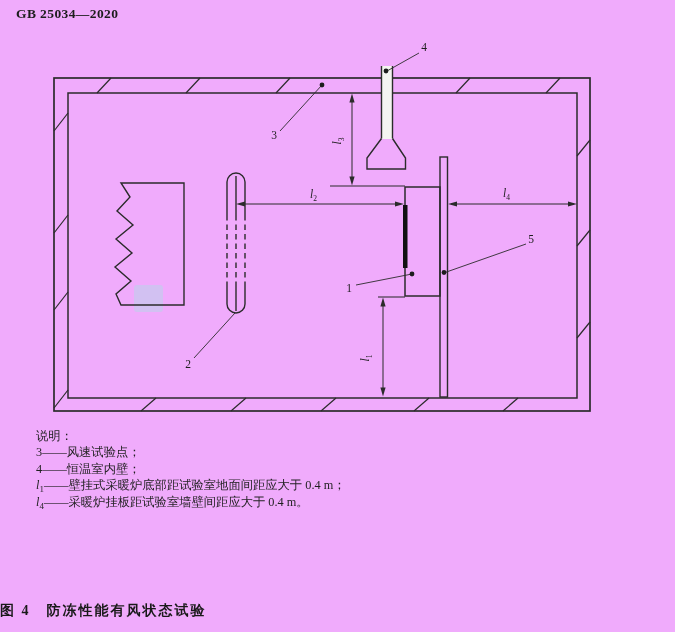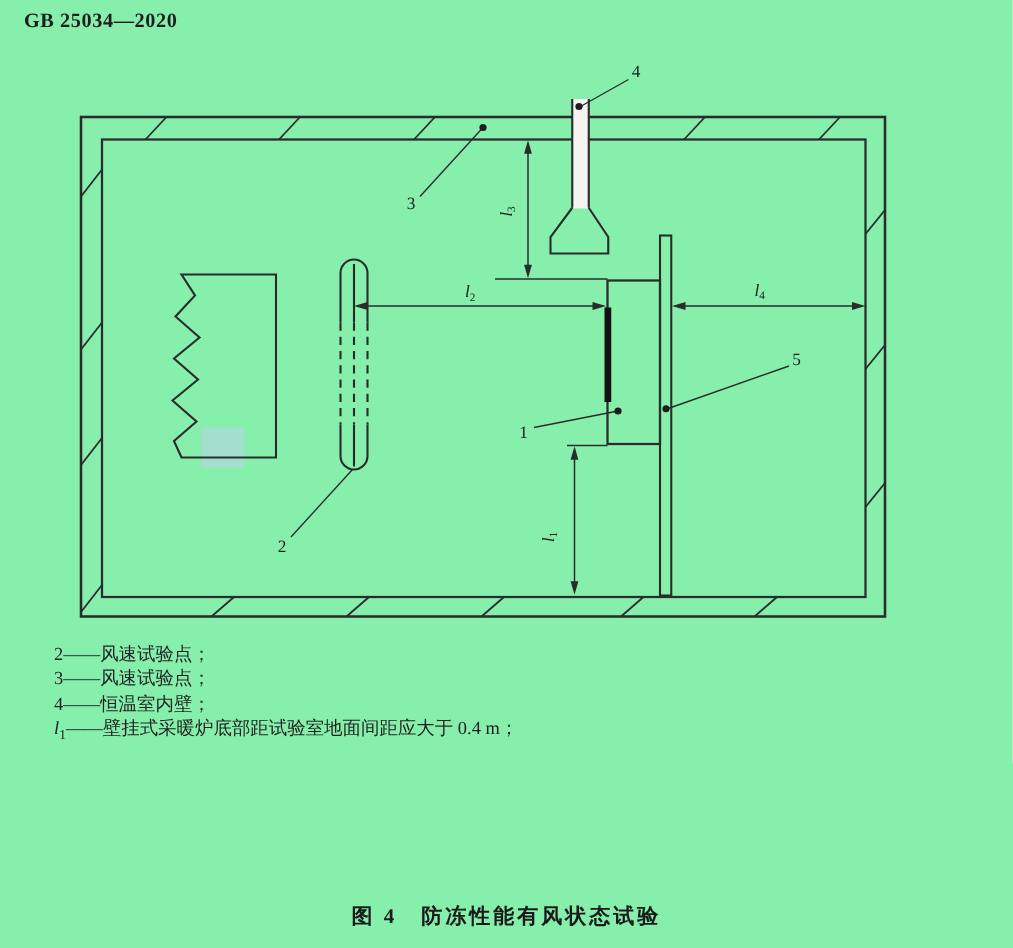--- a/index.html
+++ b/index.html
@@ -1,34 +1,34 @@
 <!DOCTYPE html>
 <html><head>
 <meta charset="utf-8">
 <style>
   html,body{margin:0;padding:0;background:#e9e9e6;}
   .page{
     position:relative;width:675px;height:632px;overflow:hidden;
-    background:#86efac;color:#222;
+    background:#f0abfc;color:#222;
     font-family:"Liberation Serif","DejaVu Serif",serif;
   }
   .header{
     position:absolute;left:16px;top:6px;
     font-weight:bold;font-size:13.5px;letter-spacing:.4px;color:#1d1d1d;
   }
   svg{position:absolute;left:0;top:0;}
   .legend{
     position:absolute;left:36px;top:428px;width:620px;
     font-size:12.3px;line-height:16.4px;color:#1f1f1f;
   }
   .legend .line{white-space:nowrap;}
   .sym{font-style:italic;}
   .legend sub{font-size:9px;line-height:0;}
   .caption{
-    position:absolute;left:0;top:602px;width:675px;text-align:center;
+    position:absolute;left:0;top:602px;width:675px;
     font-weight:bold;font-size:14px;letter-spacing:2px;color:#1a1a1a;
   }
 </style>
 </head>
 <body>
 
 <div class="page">
 
   <div class="header">GB 25034—2020</div>
 
@@ -135,21 +135,22 @@
       <g fill="#1d1d1d" stroke="none" font-size="11.5" font-family="Liberation Serif, DejaVu Serif, serif">
         <text x="310" y="198"><tspan font-style="italic">l</tspan><tspan font-size="7.5" dy="2.5">2</tspan></text>
         <text x="503" y="197"><tspan font-style="italic">l</tspan><tspan font-size="7.5" dy="2.5">4</tspan></text>
         <text x="341" y="141" text-anchor="middle" transform="rotate(-90 341 141)"><tspan font-style="italic">l</tspan><tspan font-size="7.5" dy="2.5">3</tspan></text>
         <text x="369" y="358" text-anchor="middle" transform="rotate(-90 369 358)"><tspan font-style="italic">l</tspan><tspan font-size="7.5" dy="2.5">1</tspan></text>
       </g>
     </g>
   </svg>
 
   <div class="legend">
-    <div class="line"><span>2</span><span>——风速试验点；</span></div>
+    <div class="line">说明：</div>
     <div class="line"><span>3</span><span>——风速试验点；</span></div>
     <div class="line"><span>4</span><span>——恒温室内壁；</span></div>
     <div class="line"><span class="sym">l</span><sub>1</sub><span>——壁挂式采暖炉底部距试验室地面间距应大于 0.4 m；</span></div>
+    <div class="line"><span class="sym">l</span><sub>4</sub><span>——采暖炉挂板距试验室墙壁间距应大于 0.4 m。</span></div>
   </div>
 
   <div class="caption">图 4　防冻性能有风状态试验</div>
 
 </div>
 
 </body></html>

